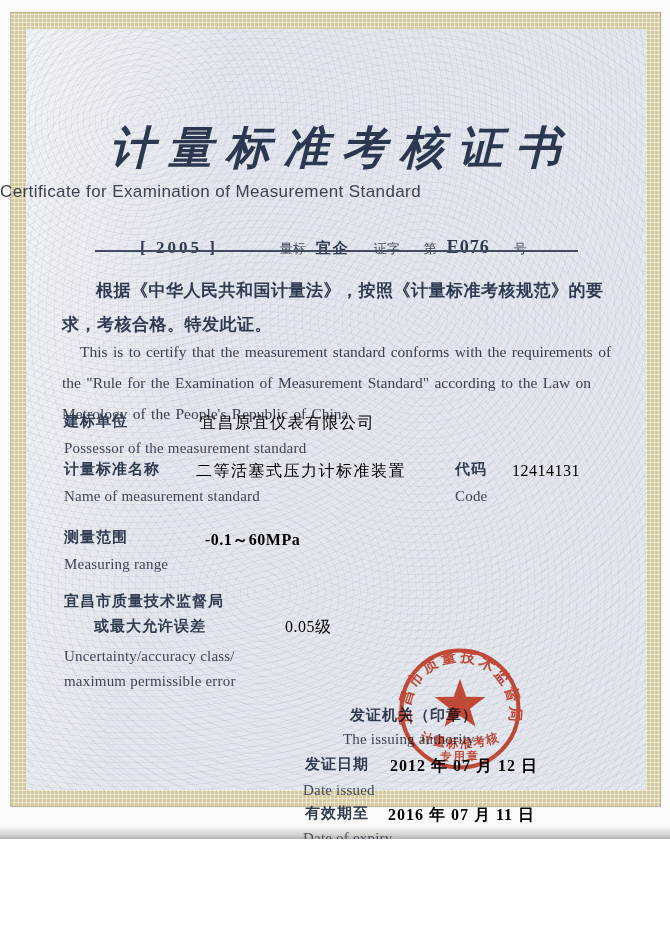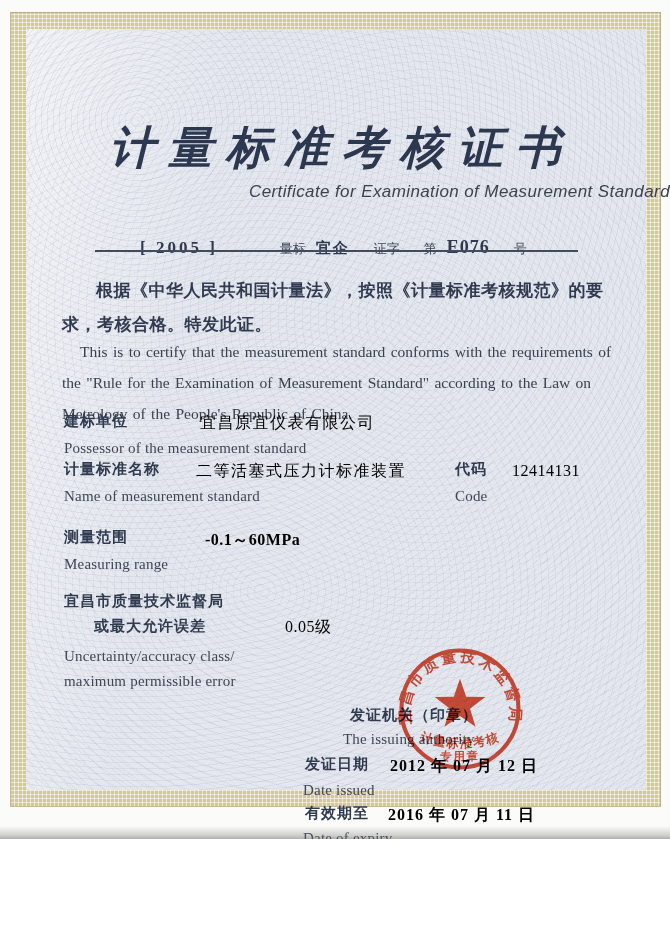--- a/index.html
+++ b/index.html
@@ -33,23 +33,23 @@
   }
   .abs{position:absolute;}
   .title-cn{
     left:0; right:0; top:118px; margin:0; text-align:center;
     font-family:"DejaVu Serif","Liberation Serif",serif;
     font-style:italic; font-weight:bold;
     font-size:45px; letter-spacing:13px; text-indent:13px;
     color:#2c3850;
   }
   .title-en{
-    left:0; right:0; top:182px; text-align:right;
+    left:0; right:0; top:182px; text-align:left;
     font-family:"Liberation Sans","DejaVu Sans",sans-serif;
-    font-size:17px; color:#3c434f; letter-spacing:.4px;font-style:italic;
+    font-size:17px; color:#3c434f; letter-spacing:.4px;
   }
   .number-line{
     left:140px; top:222px; display:flex; align-items:baseline; white-space:nowrap;
     color:#2f3950;
   }
   .nl-year{font-weight:bold; font-size:17px; letter-spacing:3px;}
   .nl-small{font-size:13px; color:#3a4456; margin-left:24px;}
   .nl-big{font-size:15px; font-weight:bold; margin-left:10px; letter-spacing:2px;margin-top:17px;}
   .nl-serial{font-size:18px; font-weight:bold; margin-left:10px; letter-spacing:1px;}
   .nl-gap{margin-left:62px;}

